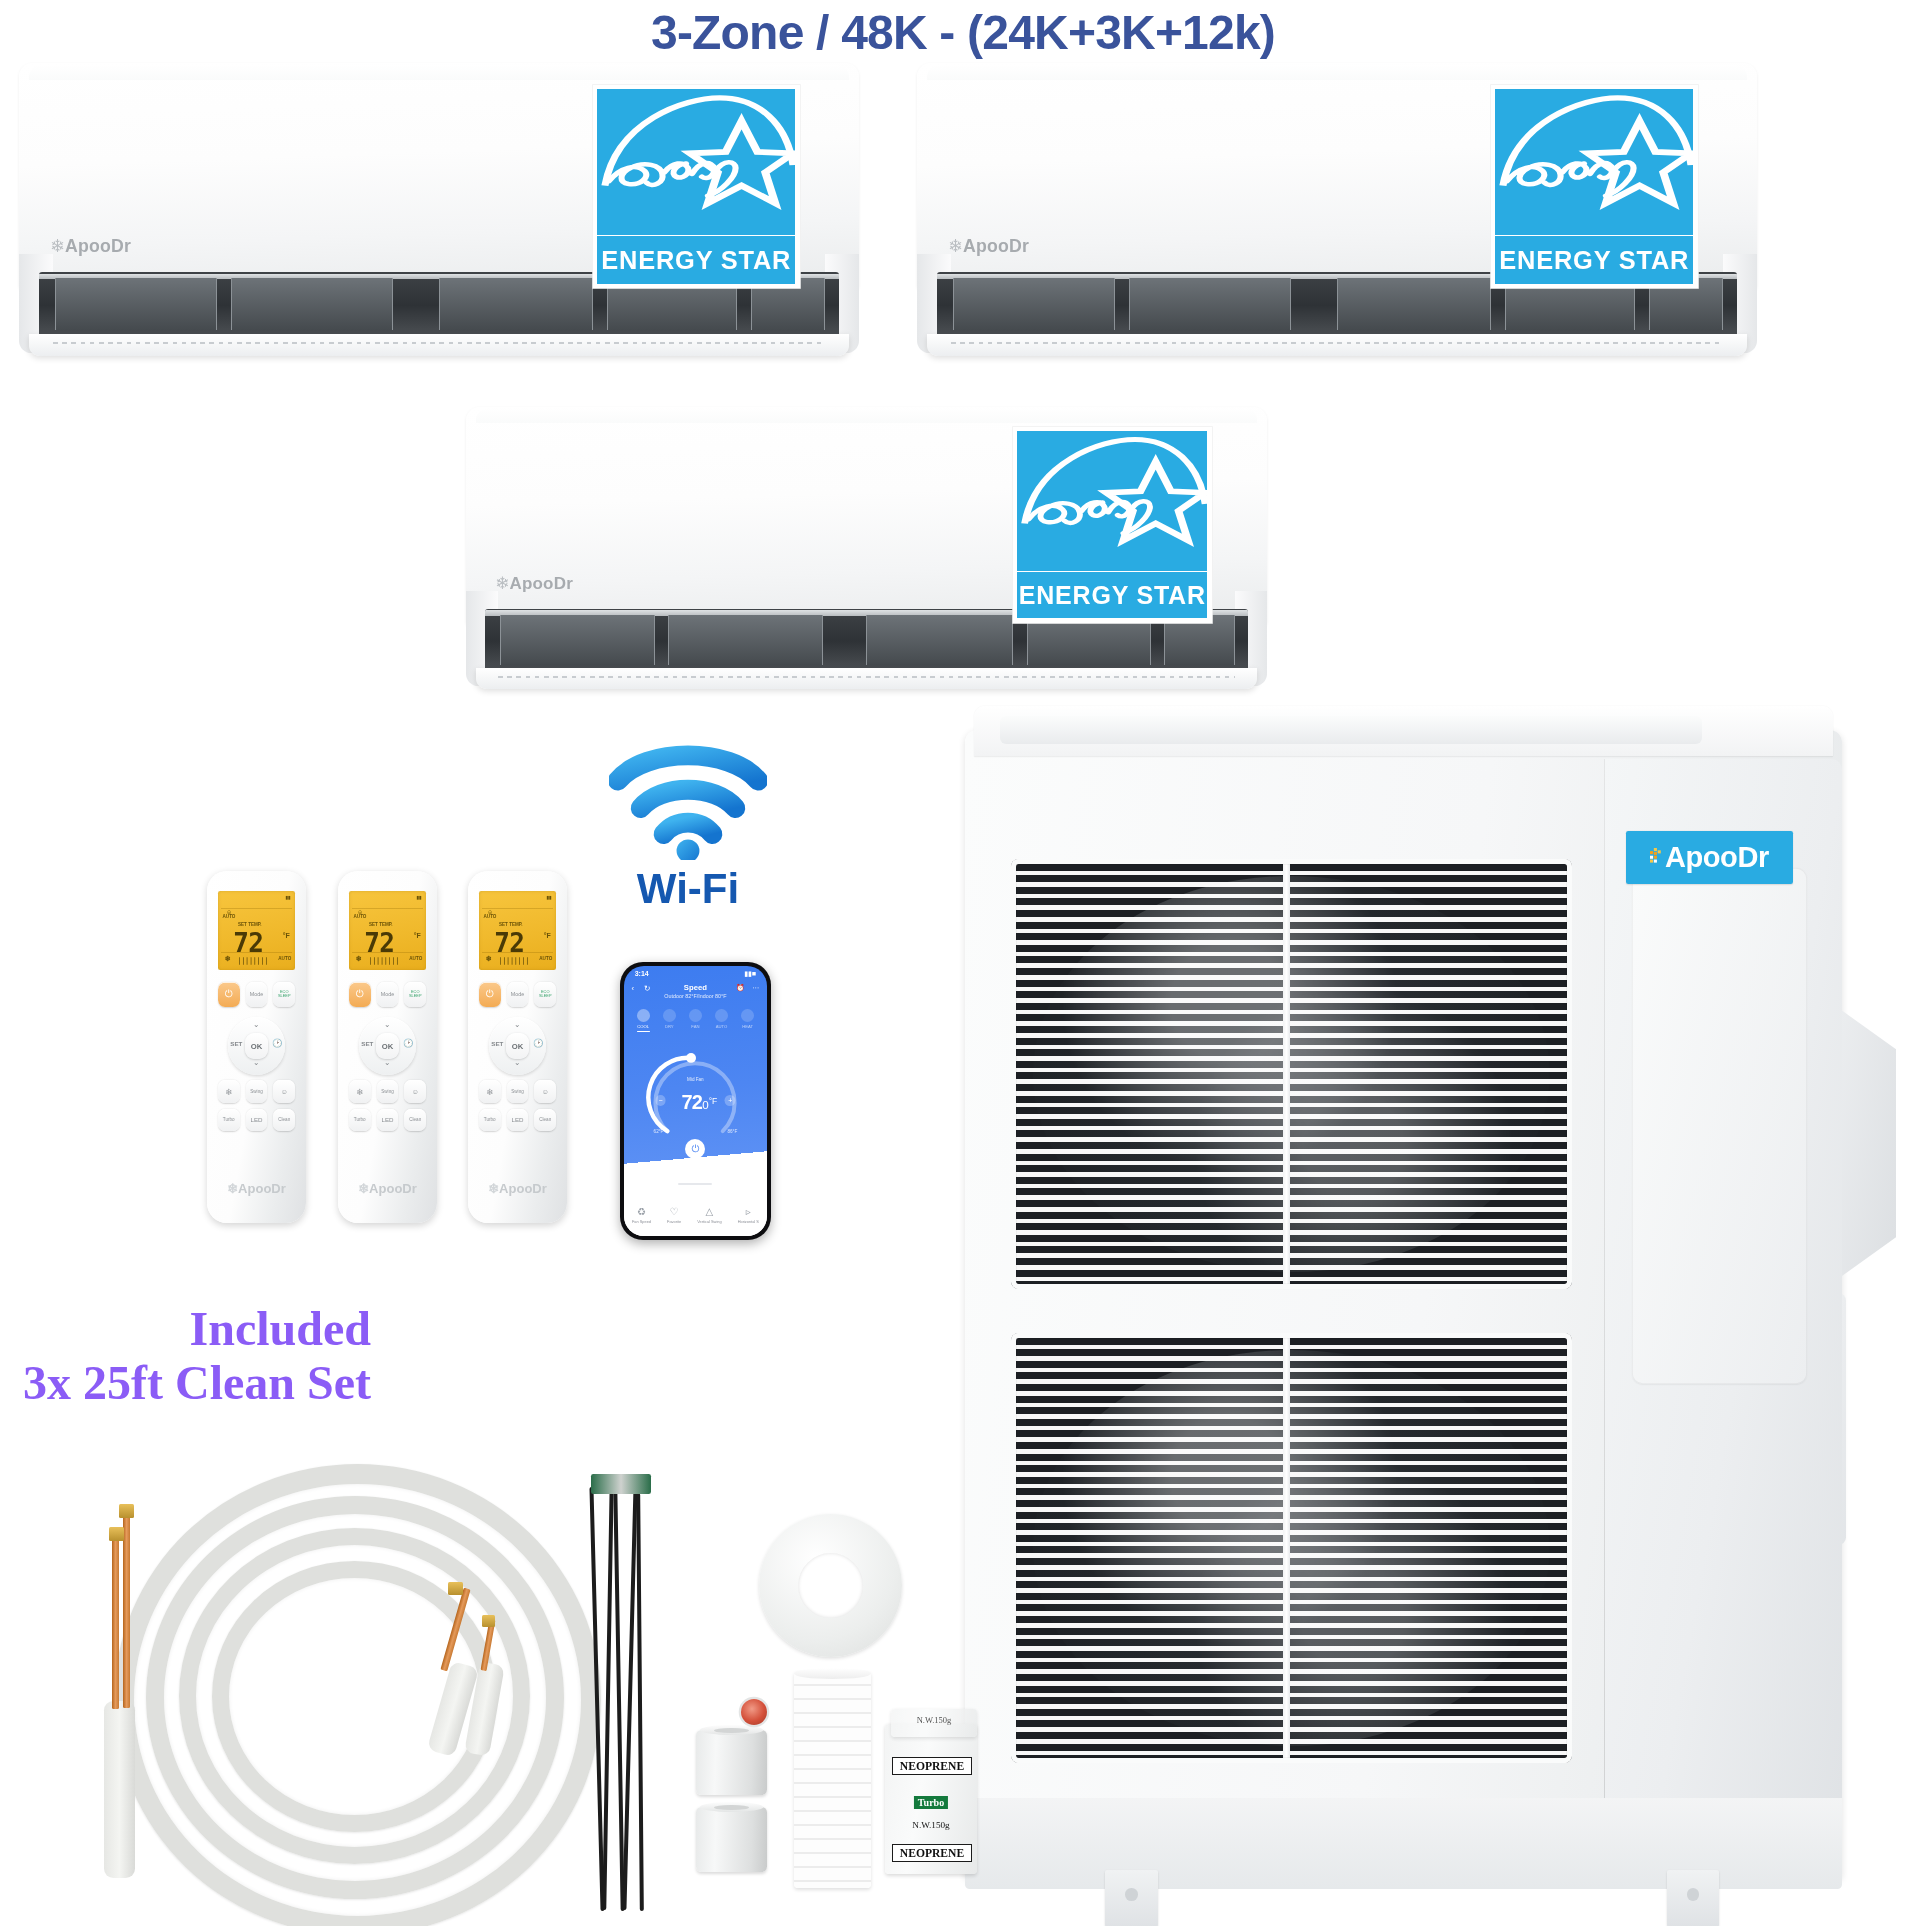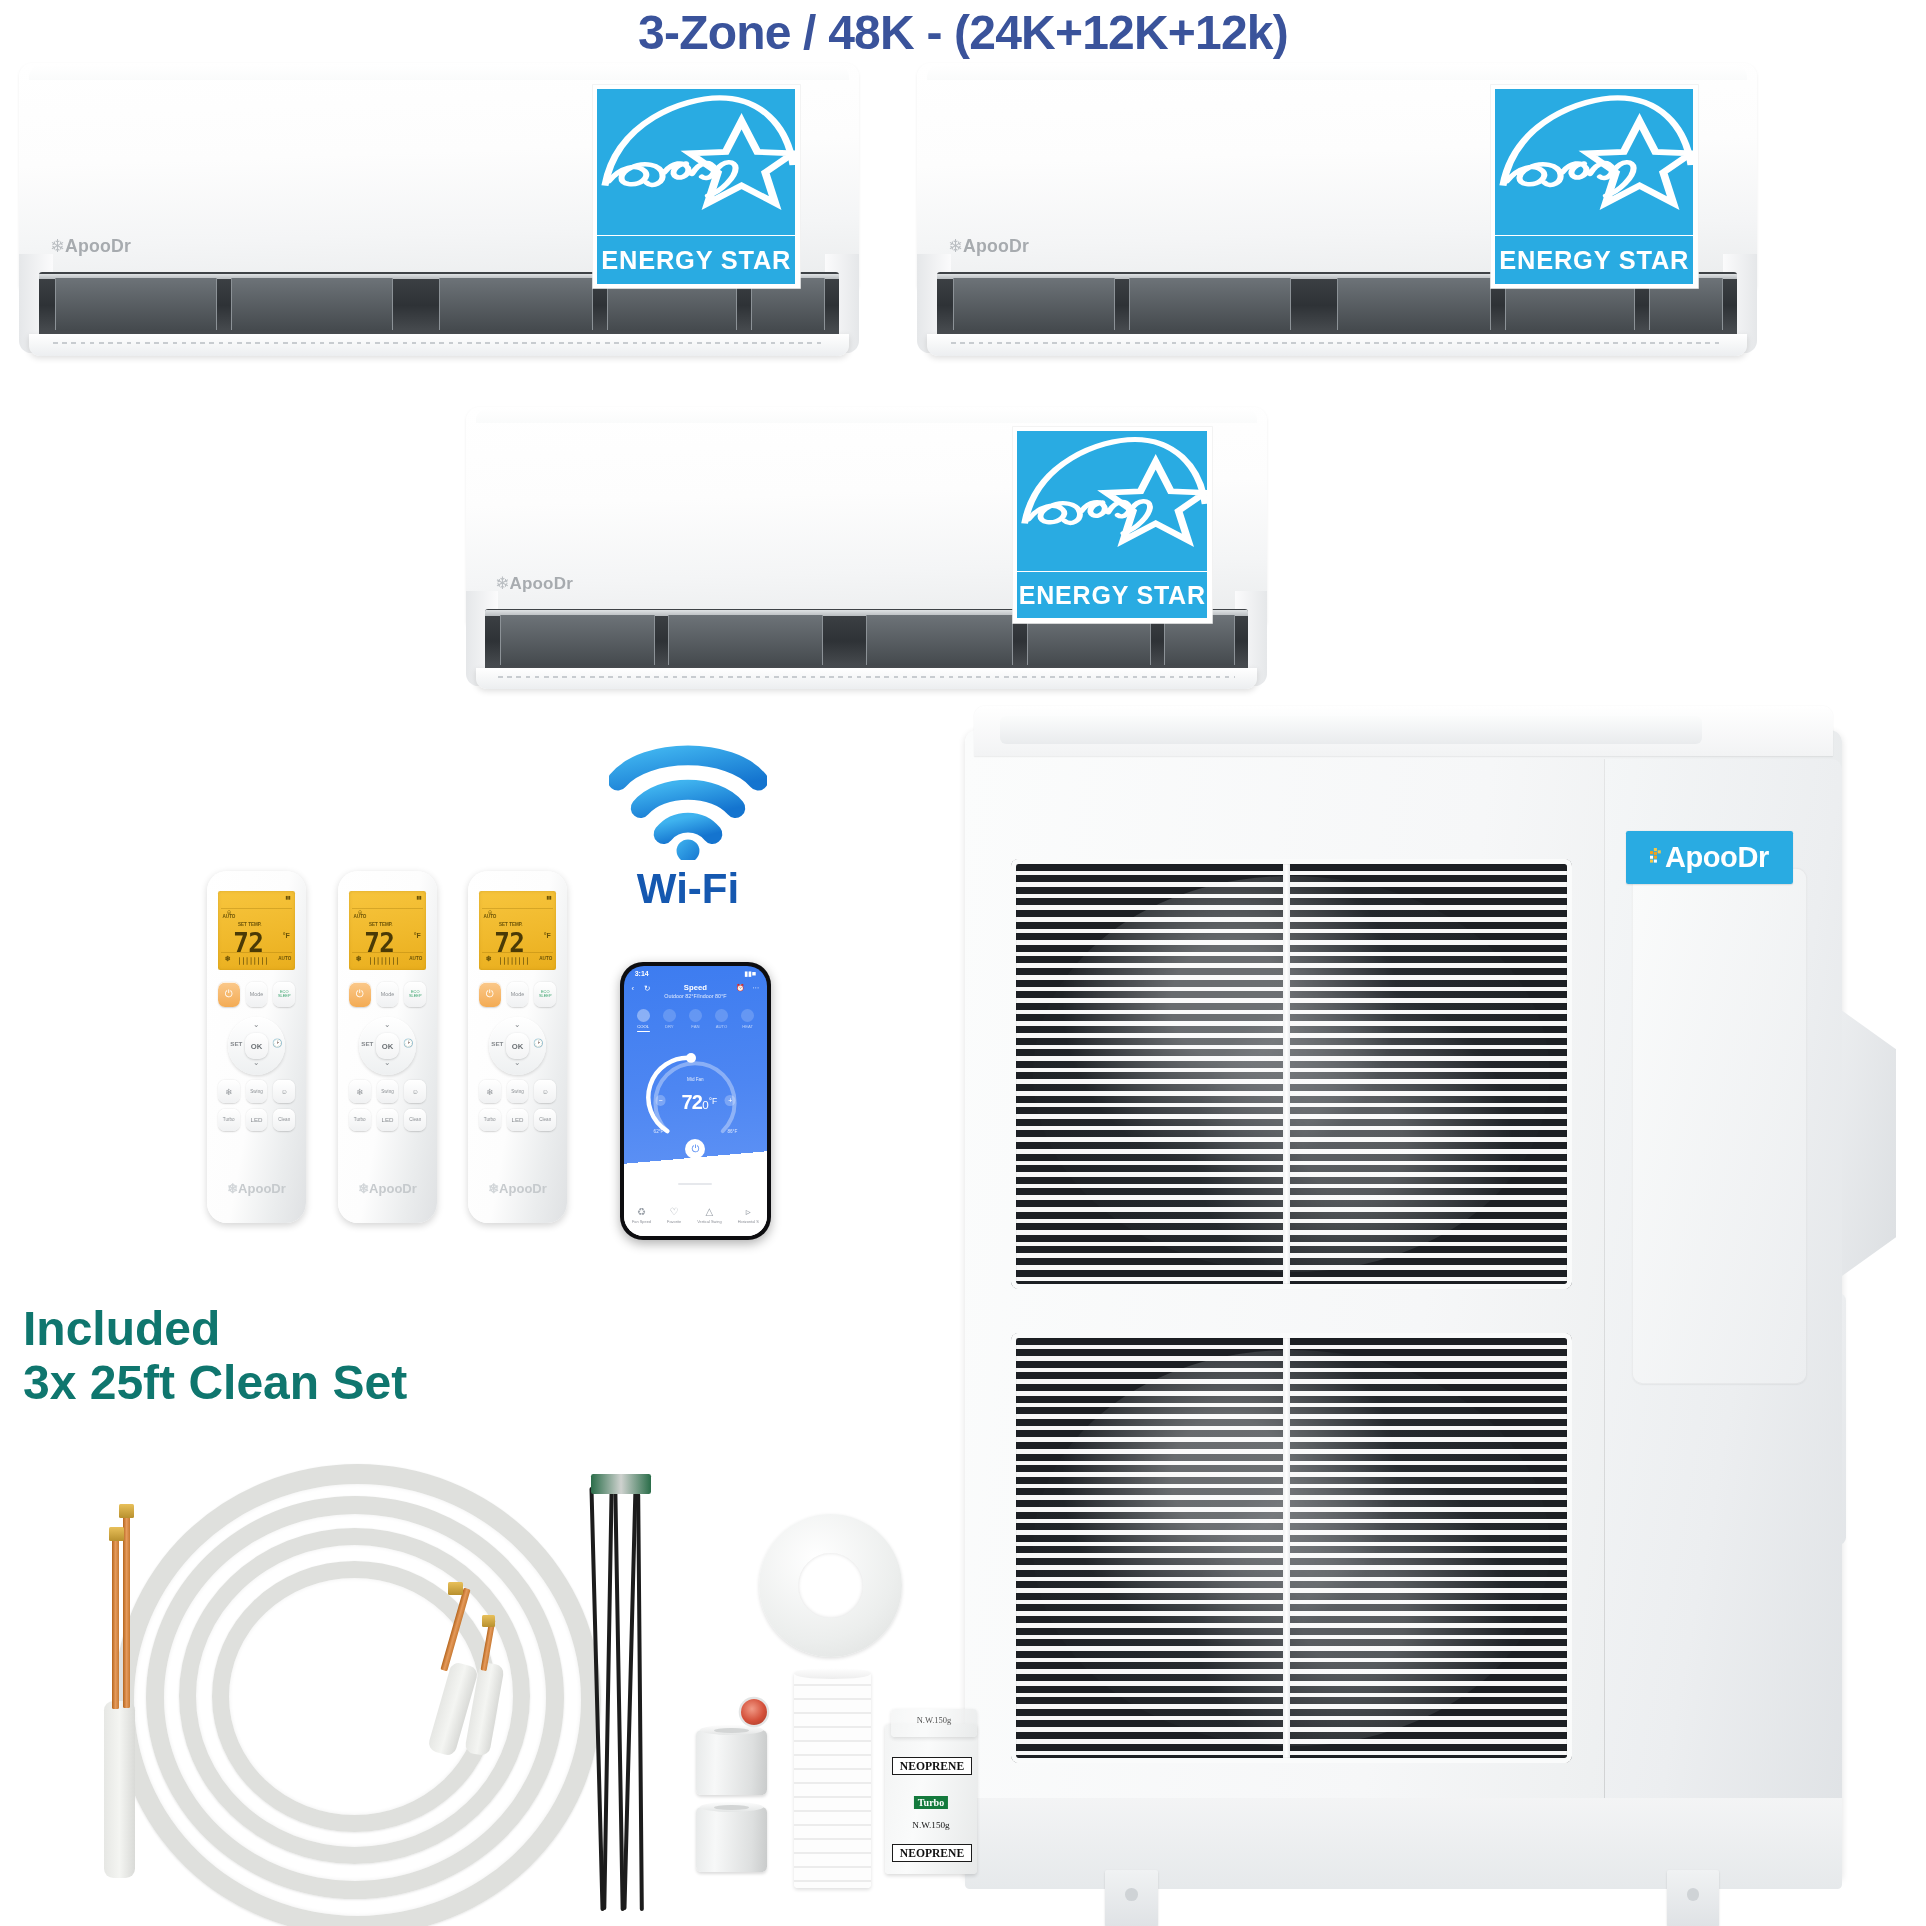--- a/index.html
+++ b/index.html
@@ -123,22 +123,22 @@
      background:rgba(255,255,255,.25);color:#fff;font-size:7px;
      display:flex;align-items:center;justify-content:center;}
   #phone .nav{position:absolute;bottom:0;left:0;width:100%;height:48px;background:#fff;
      display:flex;justify-content:space-around;align-items:center;padding-top:6.2px;box-sizing:border-box;}
   #phone .nav .n{text-align:center;color:#8e9199;font-size:3.9px;}
   #phone .nav .ni{font-size:10px;color:#9aa0a8;margin-bottom:2.3px;}
   #phone .hbar{position:absolute;bottom:51px;left:50%;transform:translateX(-50%);
      width:34px;height:1.5px;background:#e6e8ec;border-radius:1.5px;}
 
   
-  #included{position:absolute;color:#0f766e;font-weight:bold;line-height:1.12;
-     font-family:Liberation Sans, sans-serif;}
+  #included{position:absolute;color:#8b5cf6;font-weight:bold;line-height:1.12;
+     font-family:Liberation Serif, serif;text-align:right;}
 
   
   #outdoor{position:absolute;}
   #outdoor .cab{position:absolute;left:0;top:0;width:100%;height:100%;
      background:linear-gradient(97deg,#fbfcfc 0%,#f6f7f8 52%,#eef0f1 74%,#e4e7e9 100%);
      border-radius:12.3px 12.3px 4.6px 4.6px;box-shadow:0 2.3px 7.7px rgba(0,0,0,.12);}
   #outdoor .caplid{position:absolute;left:1%;top:-2.1%;width:98%;height:4.4%;
      background:linear-gradient(180deg,#ffffff,#f2f3f4);border-radius:10.8px 10.8px 0 0;
      box-shadow:0 0.8px 1.5px rgba(0,0,0,.07);}
   #outdoor .caplid2{position:absolute;left:4%;top:-1.2%;width:80%;height:2.4%;
@@ -223,21 +223,21 @@
      font-family:"Liberation Serif",serif;}
   .neobag .rohs{position:absolute;left:50%;transform:translateX(-50%);
      background:#147a3d;color:#fff;font-weight:bold;padding:0.8px 3.9px;
      font-family:"Liberation Serif",serif;}
   .neobag .nw{position:absolute;left:0;width:100%;text-align:center;color:#111;
      font-family:"Liberation Serif",serif;}
 </style>
 </head>
 <body>
 
-<div id="title">3-Zone / 48K - (24K+12K+12k)</div>
+<div id="title">3-Zone / 48K - (24K+3K+12k)</div>
 
 <div class="indoor" id="iu1" style="left:19px;top:63px;width:840px;height:308px;">
   <div class="body"></div>
   <div class="topedge"></div>
   <div class="sidecapL"></div>
   <div class="sidecapR"></div>
   <div class="vent">
     <div class="ventbar" style="top:1.5px;"></div>
     <div class="ventslat" style="left:2%;width:20%;"></div>
     <div class="ventslat" style="left:24%;width:20%;"></div>

